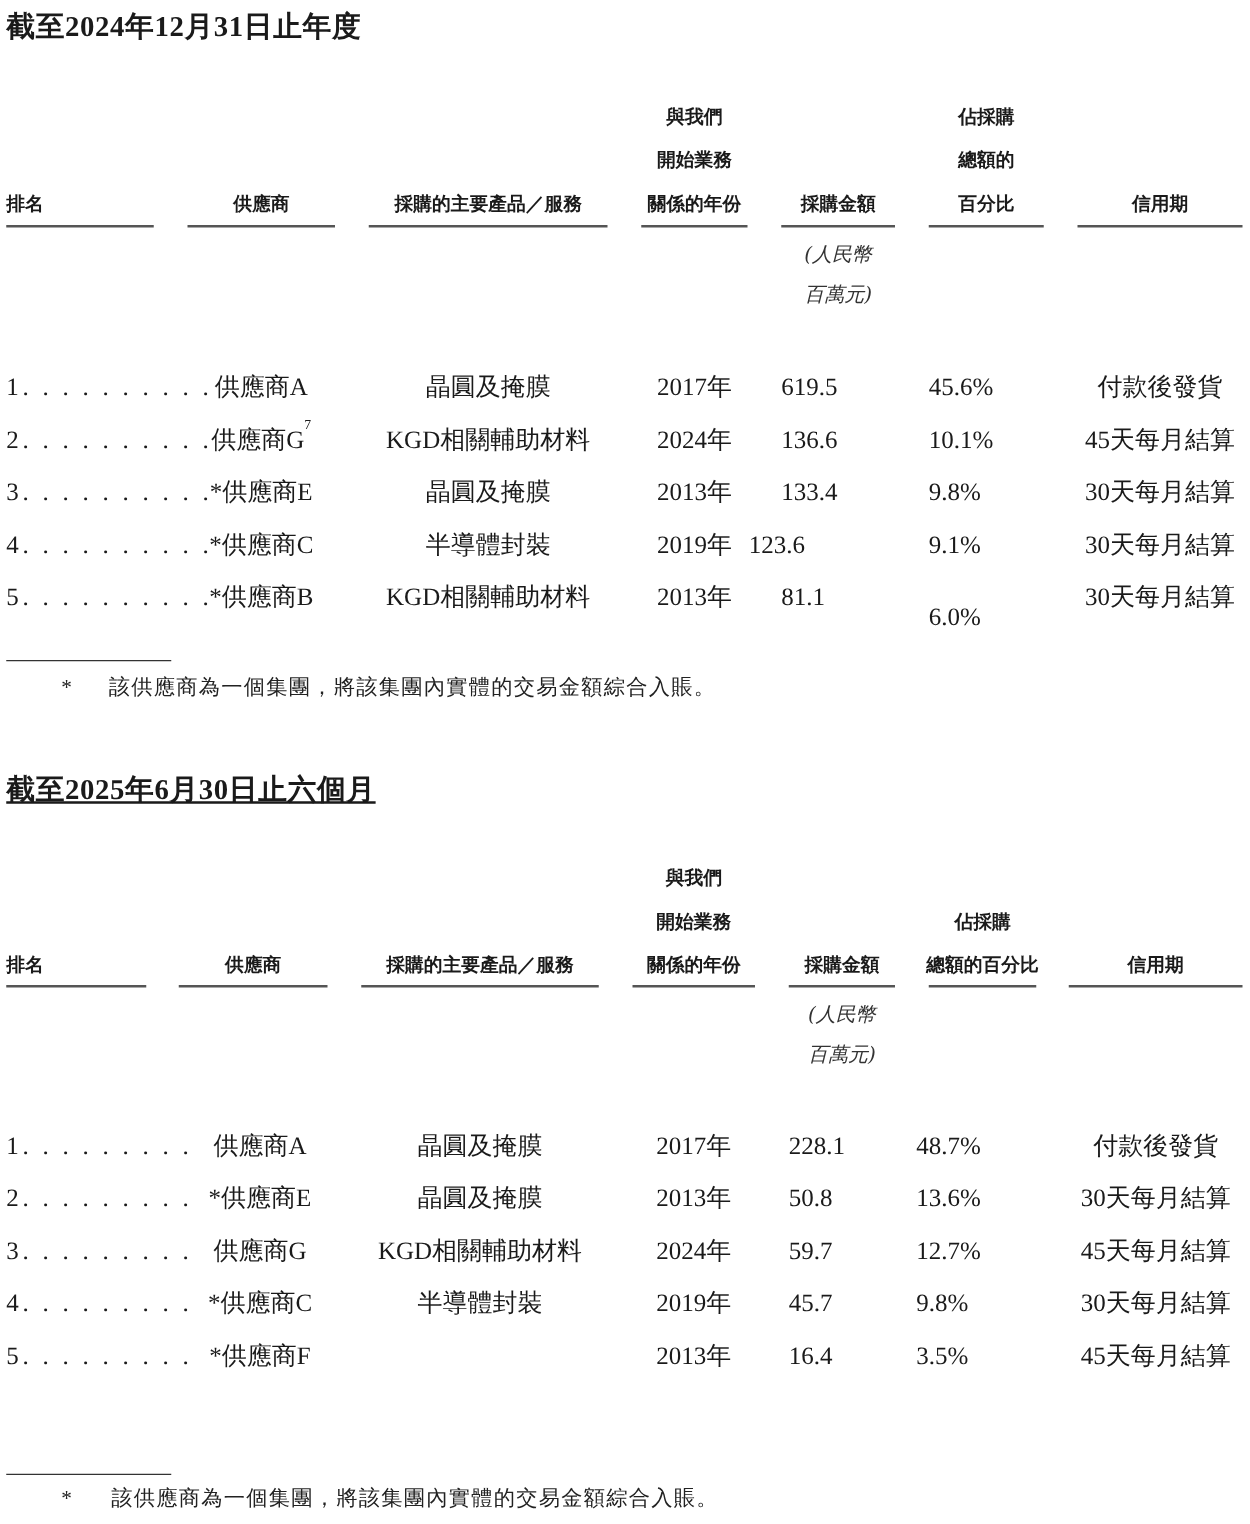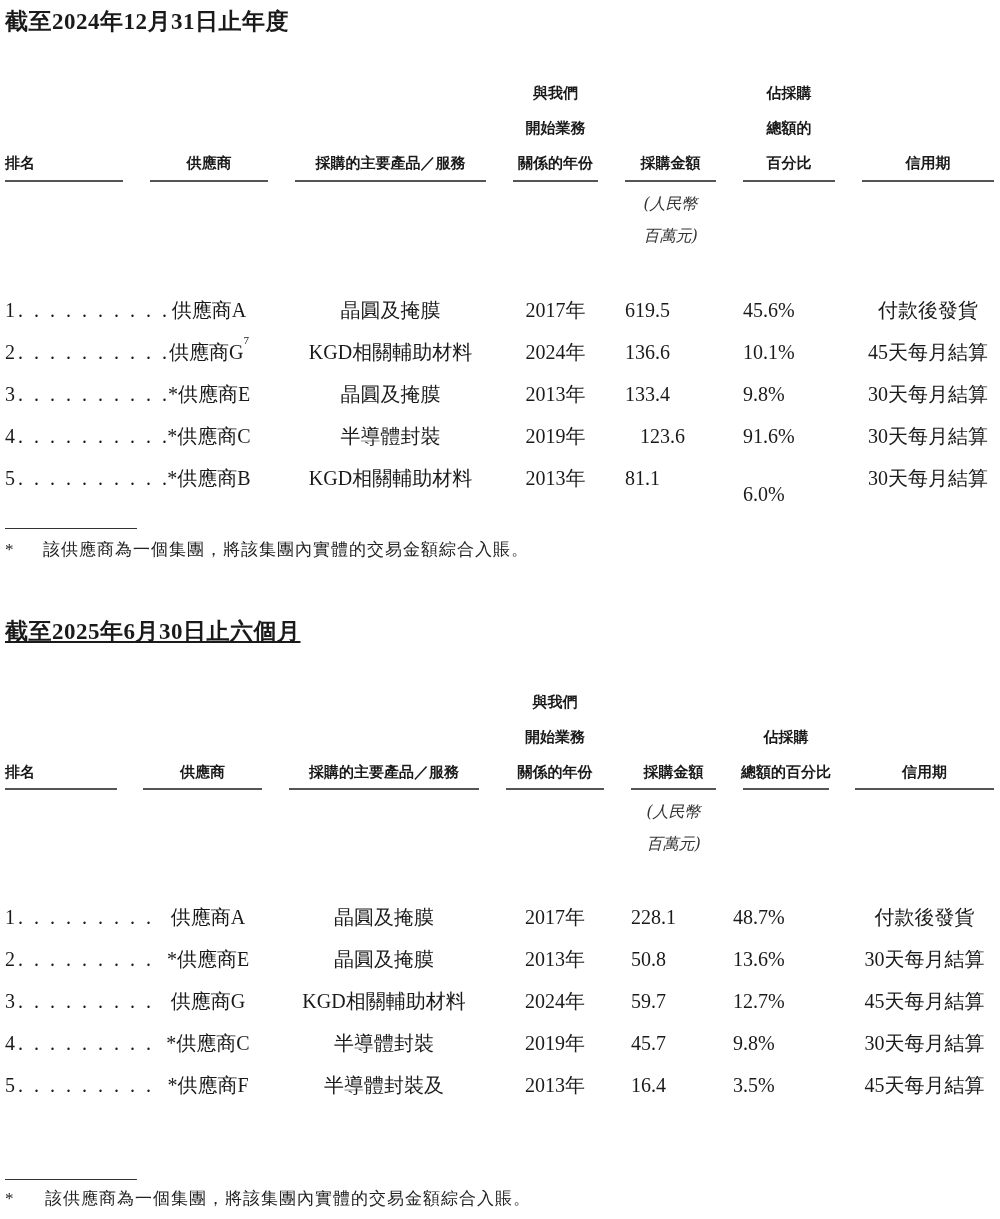--- a/index.html
+++ b/index.html
@@ -8,21 +8,21 @@
   .title { font-family:"Liberation Serif","DejaVu Serif",serif; font-weight:bold; font-size:23px; left:5px; white-space:nowrap; letter-spacing:0.5px; }
   .hdr { font-family:"DejaVu Sans","Liberation Sans",sans-serif; font-weight:bold; font-size:15px; text-align:center; line-height:35px; white-space:nowrap; }
   .uline { position:absolute; height:2px; background:#555; }
   .unit { font-family:"DejaVu Serif","Liberation Serif",serif; font-style:italic; font-size:16px; text-align:center; line-height:32px; color:#333; }
   .cell { font-size:20px; line-height:42px; white-space:nowrap; font-family:"Liberation Serif","DejaVu Serif",serif; }
   .c-center { text-align:center; }
   .c-right { }
   .dots { letter-spacing:3px; }
   sup { font-size:11px; vertical-align:top; line-height:1; position:relative; top:4px; }
   .fn-line { position:absolute; height:1px; background:#333; }
-  .fn { font-size:17px; white-space:nowrap; font-family:"Liberation Serif","DejaVu Serif",serif; color:#222; letter-spacing:1px; }
+  .fn { font-size:17px; white-space:nowrap; font-family:"Liberation Serif","DejaVu Serif",serif; color:#222; letter-spacing:1px;margin-left:44px; }
   .fn .star { display:inline-block; width:38px; }
 </style>
 </head>
 <body>
 
 <div class="abs title" style="top:6px;">截至2024年12月31日止年度</div>
 
 <div>
 
   <div class="abs hdr" style="left:5px; top:146px; width:118px; text-align:left;">排名</div>
@@ -79,22 +79,22 @@
     <div class="abs cell c-center" style="left:508px; width:95px; top:0;">2013年</div>
     <div class="abs cell c-right" style="left:625px; width:72px; top:0;">133.4</div>
     <div class="abs cell c-right" style="left:743px; width:73px; top:0;">9.8%</div>
     <div class="abs cell c-center" style="left:860px; width:136px; top:0;">30天每月結算</div>
   </div>
   <div class="abs" style="left:0; top:415px; width:1000px;">
     <div class="abs cell dots" style="left:5px; top:0;">4. . . . . . . . . .</div>
     <div class="abs cell c-center" style="left:150px; width:118px; top:0;">*供應商C</div>
     <div class="abs cell c-center" style="left:285px; width:211px; top:0;">半導體封裝</div>
     <div class="abs cell c-center" style="left:508px; width:95px; top:0;">2019年</div>
-    <div class="abs cell c-right" style="left:640px; width:72px; top:0;">123.6</div>
-    <div class="abs cell c-right" style="left:743px; width:73px; top:0;">91.6%</div>
+    <div class="abs cell c-right" style="left:599px; width:72px; top:0;">123.6</div>
+    <div class="abs cell c-right" style="left:743px; width:73px; top:0;">9.1%</div>
     <div class="abs cell c-center" style="left:860px; width:136px; top:0;">30天每月結算</div>
   </div>
   <div class="abs" style="left:0; top:457px; width:1000px;">
     <div class="abs cell dots" style="left:5px; top:0;">5. . . . . . . . . .</div>
     <div class="abs cell c-center" style="left:150px; width:118px; top:0;">*供應商B</div>
     <div class="abs cell c-center" style="left:285px; width:211px; top:0;">KGD相關輔助材料</div>
     <div class="abs cell c-center" style="left:508px; width:95px; top:0;">2013年</div>
     <div class="abs cell c-right" style="left:625px; width:72px; top:0;">81.1</div>
     <div class="abs cell c-right" style="left:743px; width:73px; top:16px;">6.0%</div>
     <div class="abs cell c-center" style="left:860px; width:136px; top:0;">30天每月結算</div>
@@ -170,21 +170,20 @@
     <div class="abs cell c-center" style="left:279px; width:210px; top:0;">半導體封裝</div>
     <div class="abs cell c-center" style="left:506px; width:98px; top:0;">2019年</div>
     <div class="abs cell c-right" style="left:631px; width:66px; top:0;">45.7</div>
     <div class="abs cell c-right" style="left:733px; width:77px; top:0;">9.8%</div>
     <div class="abs cell c-center" style="left:855px; width:139px; top:0;">30天每月結算</div>
   </div>
   <div class="abs" style="left:0; top:1064px; width:1000px;">
     <div class="abs cell dots" style="left:5px; top:0;">5. . . . . . . . .</div>
     <div class="abs cell c-center" style="left:143px; width:130px; top:0;">*供應商F</div>
     <div class="abs cell c-center" style="left:279px; width:210px; top:0;">
-      <div>半導體封裝及</div>
     </div>
     <div class="abs cell c-center" style="left:506px; width:98px; top:0;">2013年</div>
     <div class="abs cell c-right" style="left:631px; width:66px; top:0;">16.4</div>
     <div class="abs cell c-right" style="left:733px; width:77px; top:0;">3.5%</div>
     <div class="abs cell c-center" style="left:855px; width:139px; top:0;">45天每月結算</div>
   </div>
 </div>
 
 <div class="fn-line" style="left:5px; top:1179px; width:132px;"></div>
 <div class="abs fn" style="left:5px; top:1187px;">

